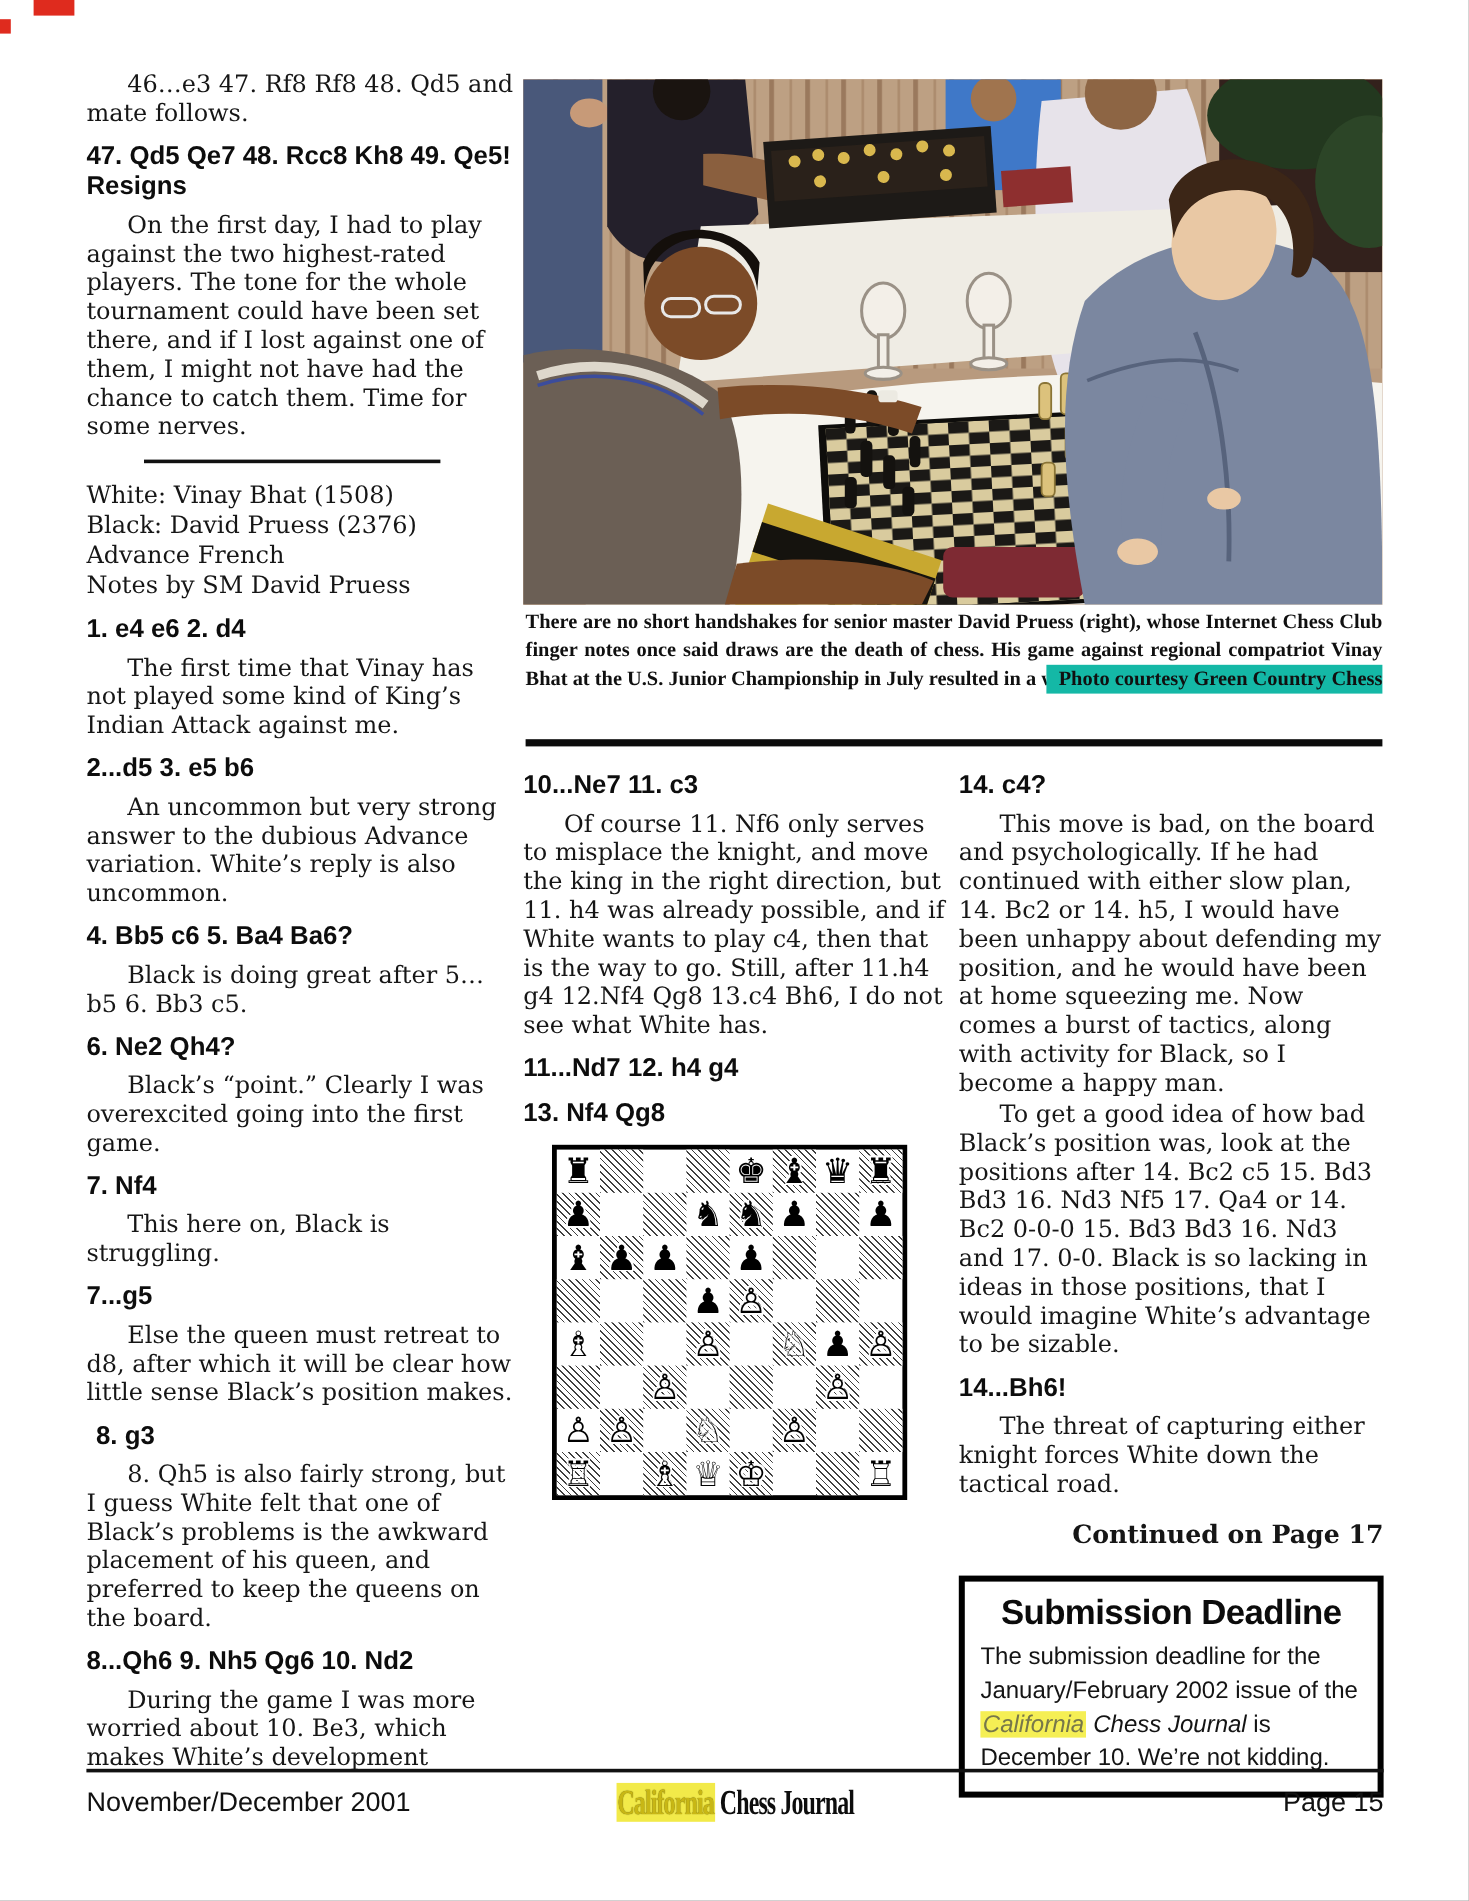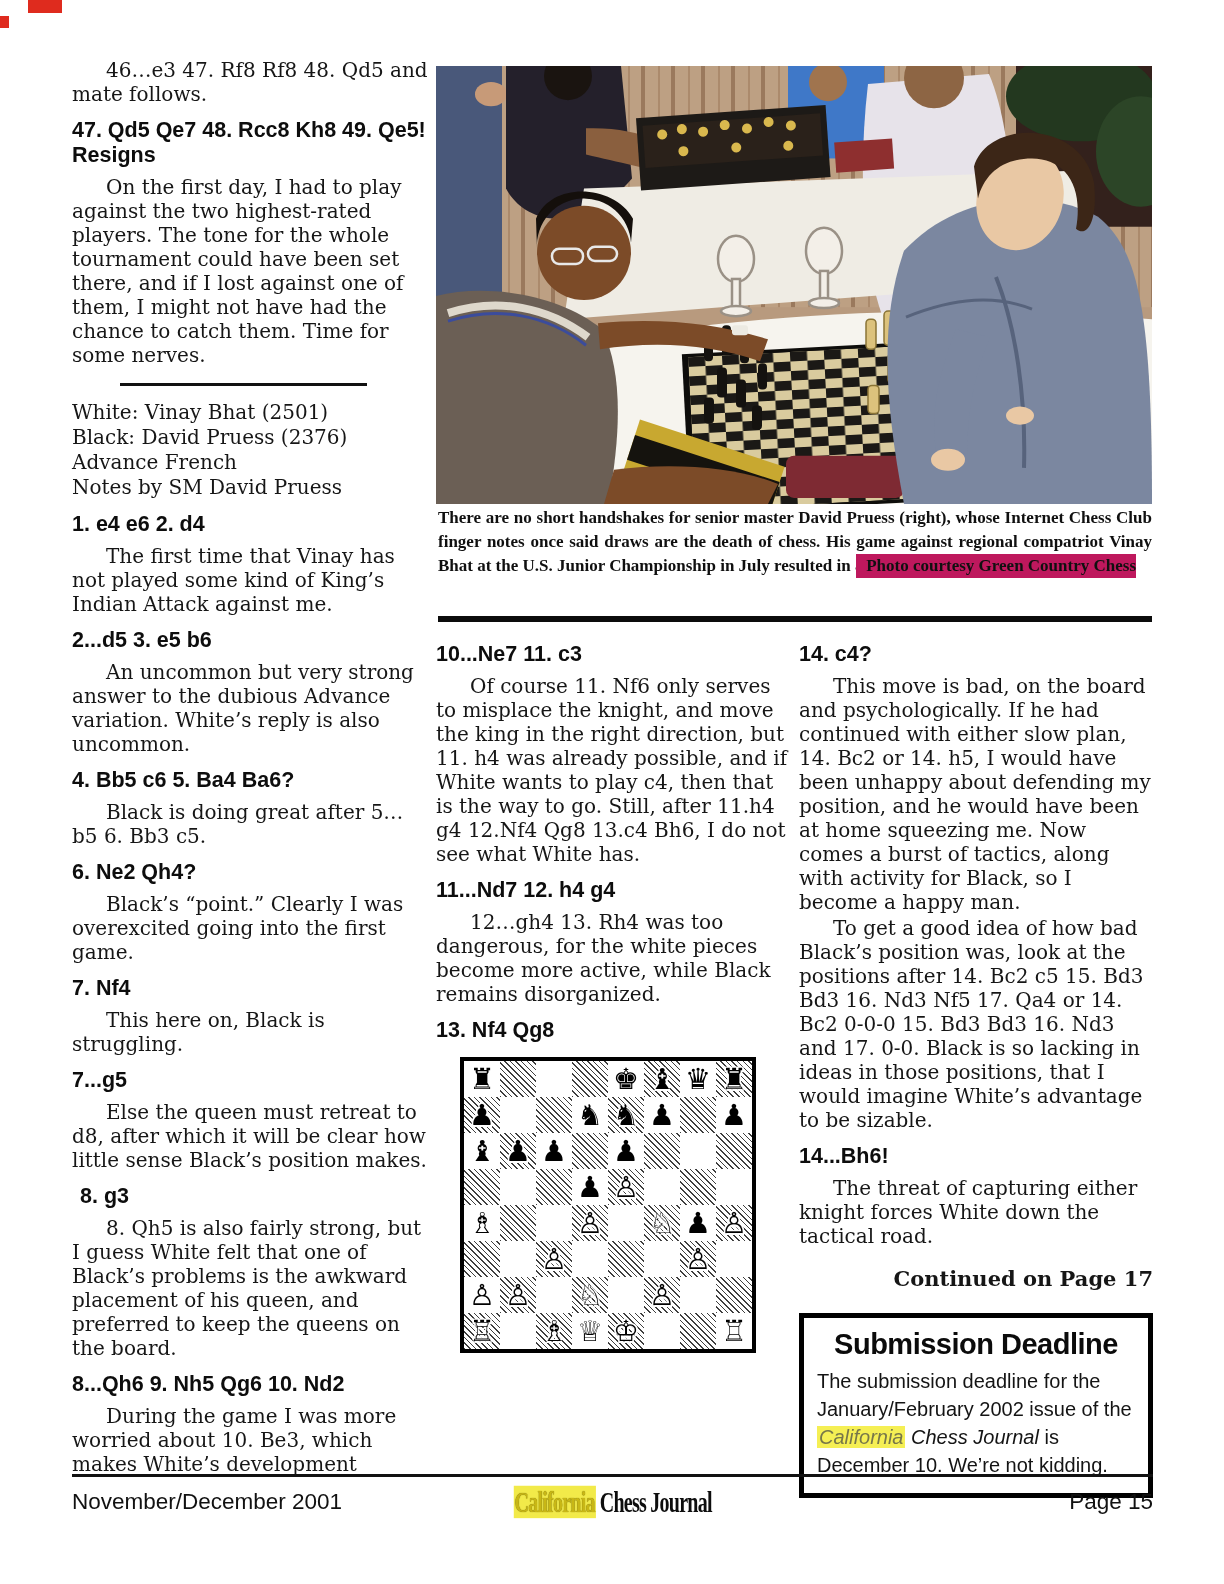--- a/index.html
+++ b/index.html
@@ -25,21 +25,21 @@
   .continued{margin:18px 0 0 0;font-size:21px;font-weight:bold;text-align:right;}
 
   
   .photo{position:absolute;left:436px;top:66px;width:716px;height:438px;overflow:hidden;background:#b89a7e;}
   .photo svg{display:block;width:100%;height:100%;}
 
   
   .caption{position:absolute;left:438px;top:506px;width:714px;position:absolute;}
   .caption-text{position:relative;margin:0;font-family:Liberation Serif, serif;
                 font-weight:bold;font-size:17px;line-height:24px;text-align:justify;color:#101010;}
-  .caption-text .credit{position:absolute;right:16px;bottom:0;background:#be185d;padding-left:10px;}
+  .caption-text .credit{position:absolute;right:0;bottom:0;background:#14b8a6;padding-left:10px;}
   .rule-thick{position:absolute;left:438px;top:616px;width:714px;height:6px;background:#0c0c0c;}
 
   
   .diagram-wrap{margin:14px 0 0 24px;}
   .board{display:grid;grid-template-columns:repeat(8,36px);grid-auto-rows:36px;border:4px solid #000;width:288px;background:#fff;}
   .sq{display:flex;align-items:center;justify-content:center;}
   .sq.dark{background:repeating-linear-gradient(45deg,#3f3f3f 0,#3f3f3f 1px,#ffffff 1px,#ffffff 4px);}
   .pc{font-family:"DejaVu Sans",sans-serif;font-size:29px;line-height:1;color:#000;
       text-shadow:-1.5px -1.5px 0 #fff,1.5px -1.5px 0 #fff,-1.5px 1.5px 0 #fff,1.5px 1.5px 0 #fff,0 0 2px #fff;}
 
@@ -70,21 +70,21 @@
 
   <div class="redmark-a"></div>
   <div class="redmark-b"></div>
 
   <div class="col col-left">
       <p class="body-p">46…e3 47. Rf8 Rf8 48. Qd5 and mate follows.</p>
       <h3 class="move-h">47. Qd5 Qe7 48. Rcc8 Kh8 49. Qe5! Resigns</h3>
       <p class="body-p">On the first day, I had to play against the two highest-rated players. The tone for the whole tournament could have been set there, and if I lost against one of them, I might not have had the chance to catch them. Time for some nerves.</p>
       <div class="divider"></div>
       <div class="game-info">
-        <div>White: Vinay Bhat (2501)</div>
+        <div>White: Vinay Bhat (1508)</div>
         <div>Black: David Pruess (2376)</div>
         <div>Advance French</div>
         <div>Notes by SM David Pruess</div>
       </div>
       <h3 class="move-h">1. e4 e6 2. d4</h3>
       <p class="body-p">The first time that Vinay has not played some kind of King’s Indian Attack against me.</p>
       <h3 class="move-h">2...d5 3. e5 b6</h3>
       <p class="body-p">An uncommon but very strong answer to the dubious Advance variation. White’s reply is also uncommon.</p>
       <h3 class="move-h">4. Bb5 c6 5. Ba4 Ba6?</h3>
       <p class="body-p">Black is doing great after 5…b5 6. Bb3 c5.</p>
@@ -227,21 +227,20 @@
 
   <div class="caption">
     <p class="caption-text"><span>There are no short handshakes for senior master David Pruess (right), whose Internet Chess Club finger notes once said draws are the death of chess. His game against regional compatriot Vinay Bhat at the U.S. Junior Championship in July resulted in a win for Pruess.</span><span class="credit">Photo courtesy Green Country Chess</span></p>
   </div>
   <div class="rule-thick"></div>
 
   <div class="col col-mid">
       <h3 class="move-h">10...Ne7 11. c3</h3>
       <p class="body-p">Of course 11. Nf6 only serves to misplace the knight, and move the king in the right direction, but 11. h4 was already possible, and if White wants to play c4, then that is the way to go. Still, after 11.h4 g4 12.Nf4 Qg8 13.c4 Bh6, I do not see what White has.</p>
       <h3 class="move-h">11...Nd7 12. h4 g4</h3>
-      <p class="body-p">12…gh4 13. Rh4 was too dangerous, for the white pieces become more active, while Black remains disorganized.</p>
       <h3 class="move-h">13. Nf4 Qg8</h3>
       <div class="diagram-wrap">
       <div class="board">
           <div class="sq light">
             <span class="pc">♜</span>
           </div>
           <div class="sq dark"></div>
           <div class="sq light"></div>
           <div class="sq dark"></div>
           <div class="sq light">

